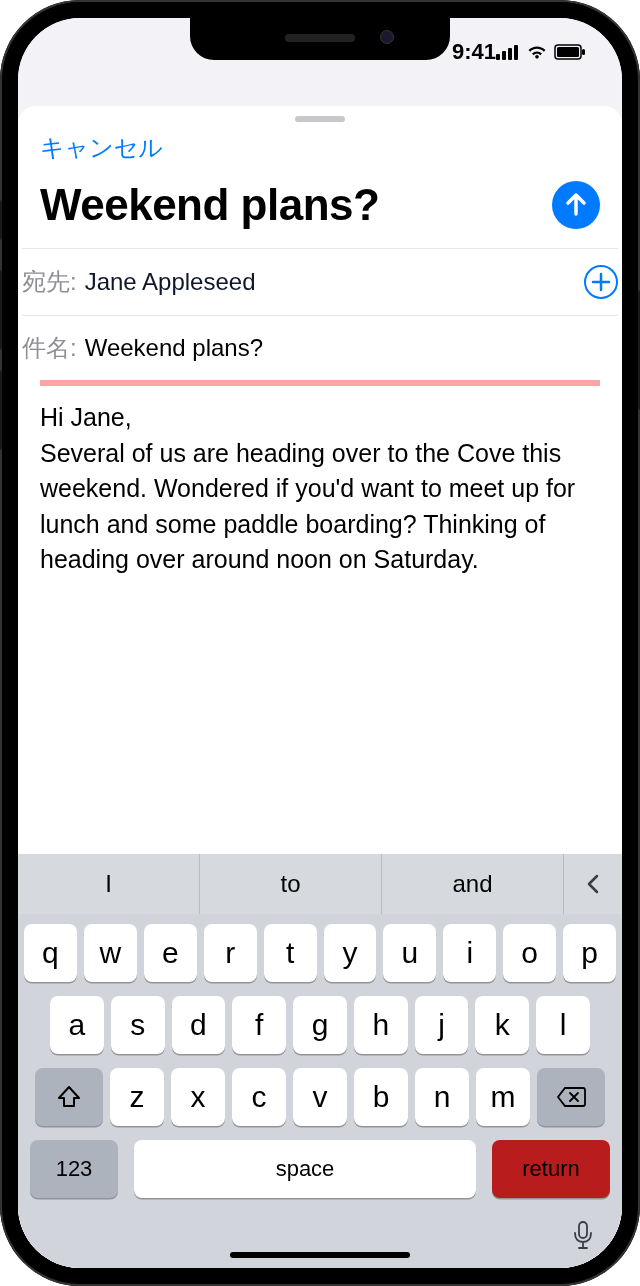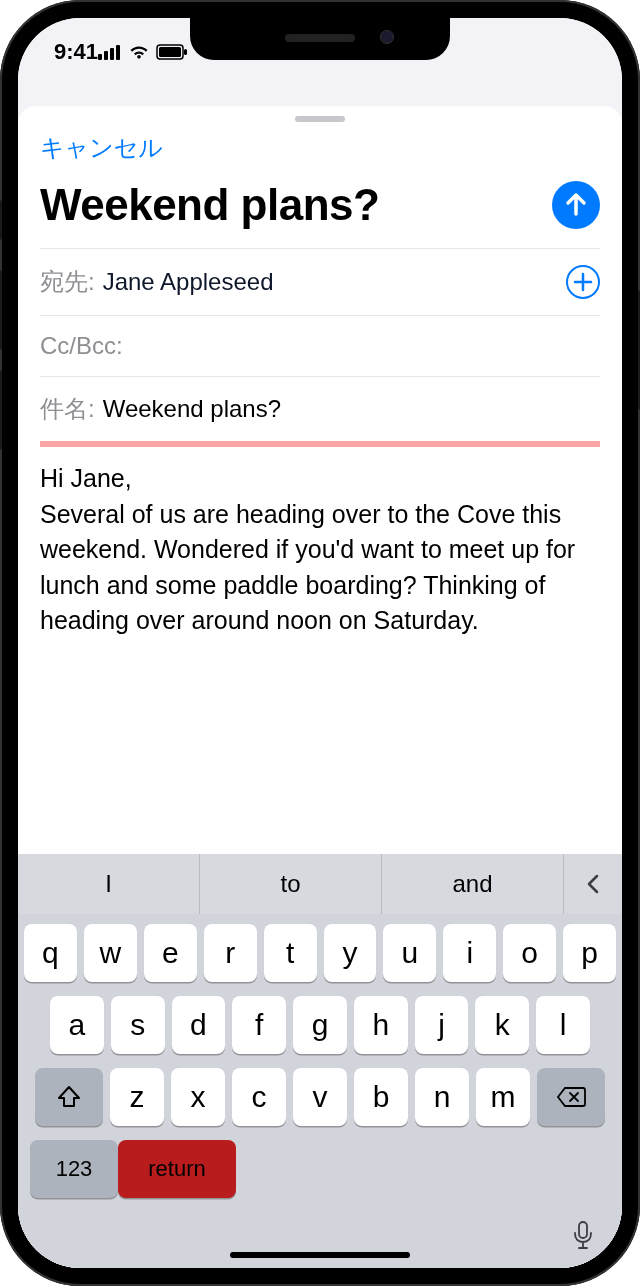--- a/index.html
+++ b/index.html
@@ -58,21 +58,21 @@
     width: 14px;
     height: 14px;
     background: #1a1a2e;
     border-radius: 50%;
     border: 1px solid #333;
   }
   .status-bar {
     height: 60px;
     display: flex;
     align-items: center;
-    justify-content: flex-start;
+    justify-content: flex-end;
     padding: 8px 36px 0 36px;
     font-size: 22px;
     font-weight: 600;
     background: #f2f2f7;
   }
   .status-right { display: flex; align-items: center; gap: 6px; }
   .compose-area {
     flex: 1;
     background: #f2f2f7;
     padding-top: 28px;
@@ -148,21 +148,21 @@
     border-radius: 50%;
     display: flex;
     align-items: center;
     justify-content: center;
     color: #007aff;
     font-size: 26px;
     font-weight: 300;
     background: none;
     cursor: pointer;
   }
-  .row-inset { margin: 0 22px; padding-left:0; padding-right:0; }
+  .row-inset { margin: 0 4px; padding-left:0; padding-right:0; }
   .body-area {
     padding: 14px 22px;
     font-size: 25px;
     line-height: 1.42;
     color: #000;
     flex: 1;
     overflow: hidden;
     border-top: 6px solid #fca5a5;
     margin: 0 22px;
     margin-left:22px; margin-right:22px;
@@ -208,21 +208,21 @@
     font-size: 30px;
     color: #000;
     cursor: pointer;
     border: none;
   }
   .key.letter { flex: 1; max-width: 54px; }
   .key.mod {
     background: #adb3bd;
     flex: 0 0 68px;
   }
-  .bottom-row { display:flex; gap:0; padding: 0 6px; }
+  .bottom-row { display:flex; gap:16px; padding: 0 6px; }
   .key.nums { background:#adb3bd; flex:0 0 88px; font-size:22px; }
   .key.space { flex:1; font-size:22px; }
   .key.return { background:#b91c1c; flex:0 0 118px; font-size:22px; }
   .kb-footer {
     display:flex;
     justify-content:flex-end;
     padding: 16px 28px 4px 28px;
   }
   .home-indicator {
     position:absolute;
@@ -294,23 +294,20 @@
         <div class="field-row row-inset">
           <span class="field-label">宛先:</span>
           <span class="field-value-link">Jane Appleseed</span>
           <button class="add-contact">
             <svg width="20" height="20" viewBox="0 0 20 20">
                 <path d="M10 2 V18 M2 10 H18" stroke="#007aff" stroke-width="2.5" stroke-linecap="round"></path>
               </svg>
           </button>
         </div>
 
-        <div class="field-row row-inset">
-          <span class="field-label">Cc/Bcc:</span>
-        </div>
 
         <div class="field-row row-inset">
           <span class="field-label">件名:</span>
           <span class="field-value">Weekend plans?</span>
         </div>
 
         <div class="body-area" style="white-space:pre-line;">Hi Jane,
 Several of us are heading over to the Cove this weekend. Wondered if you'd want to meet up for lunch and some paddle boarding? Thinking of heading over around noon on Saturday.</div>
 
         <div class="keyboard">
@@ -363,20 +360,21 @@
               <button class="key letter">m</button>
               <button class="key mod">
                 <svg width="30" height="22" viewBox="0 0 30 22">
                     <path d="M9 2 L27 2 Q29 2 29 4 L29 18 Q29 20 27 20 L9 20 L2 11 Z" fill="none" stroke="#000" stroke-width="1.8"></path>
                     <path d="M14 7 L22 15 M22 7 L14 15" stroke="#000" stroke-width="1.8" stroke-linecap="round"></path>
                   </svg>
               </button>
             </div>
             <div class="bottom-row">
               <button class="key nums">123</button>
+              <button class="key space">space</button>
               <button class="key return">return</button>
             </div>
           </div>
           <div class="kb-footer">
             <span>
               <svg width="22" height="30" viewBox="0 0 22 30">
                   <rect x="7" y="2" width="8" height="16" rx="4" fill="none" stroke="#3c3c43" stroke-width="1.8"></rect>
                   <path d="M3 13 Q3 22 11 22 Q19 22 19 13 M11 22 L11 28 M7 28 L15 28" fill="none" stroke="#3c3c43" stroke-width="1.8" stroke-linecap="round"></path>
                 </svg>
             </span>

